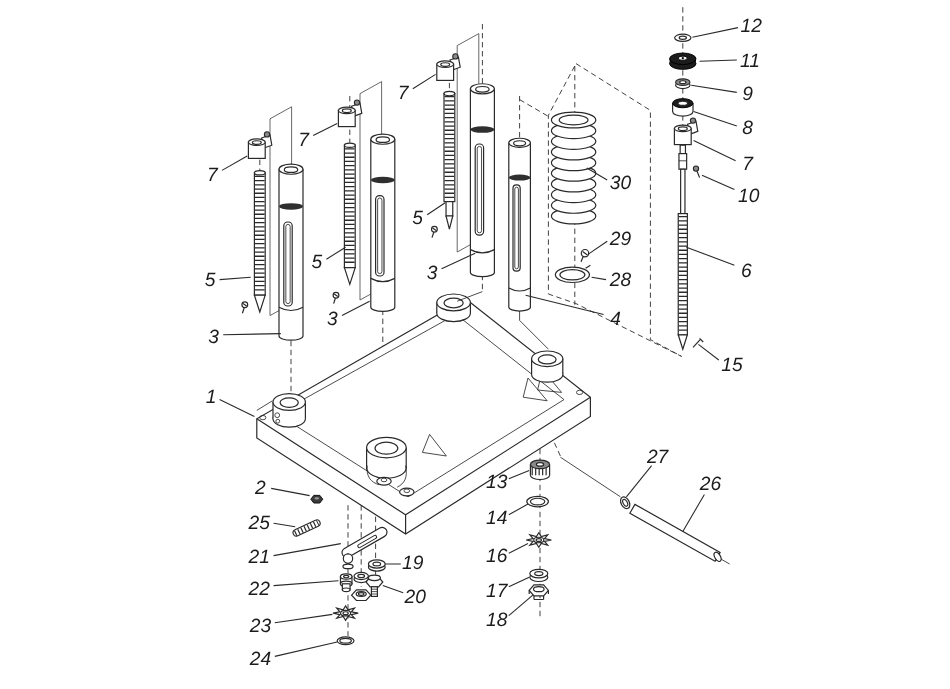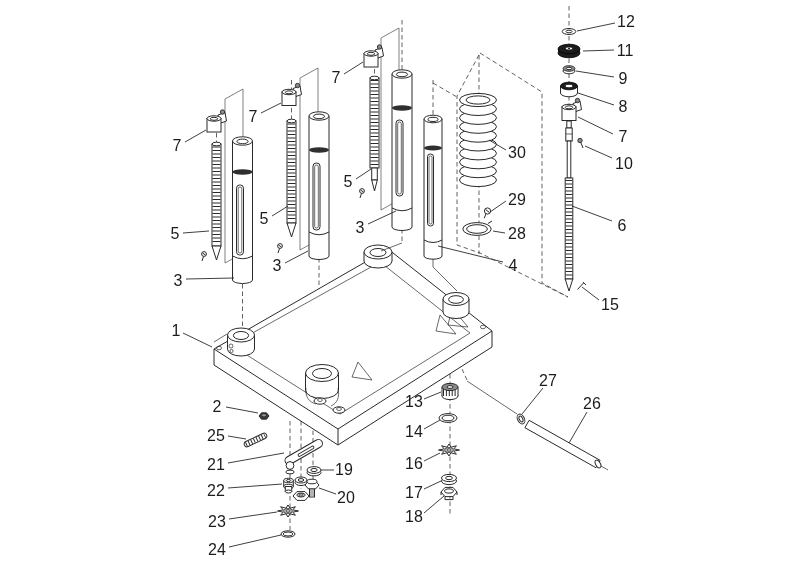--- a/index.html
+++ b/index.html
@@ -1,17 +1,17 @@
 <!DOCTYPE html>
 <html><head>
 <meta charset="utf-8">
 <style>
   html,body{margin:0;padding:0;background:#fff;}
   .page{position:relative;width:792px;height:574px;background:#ffffff;overflow:hidden;
-        font-family:"Liberation Sans",sans-serif;}
+        font-family:"Liberation Sans",sans-serif;font-style:italic;}
   svg{display:block;}
   .ln{fill:none;stroke:#2a2a2a;stroke-width:1;}
   .thin{fill:none;stroke:#2a2a2a;stroke-width:.7;}
   .wh{fill:#ffffff;stroke:#2a2a2a;stroke-width:1;}
   .whn{fill:#ffffff;stroke:none;}
   .dk{fill:#1c1c1c;stroke:#000;stroke-width:.8;}
   .gy{fill:#8a8a8a;stroke:#2a2a2a;stroke-width:.9;}
   .band{fill:#2f2f2f;stroke:none;}
   .dash{fill:none;stroke:#3a3a3a;stroke-width:.8;stroke-dasharray:4.5 3;}
   .plane{fill:none;stroke:#4a4a4a;stroke-width:.7;}

